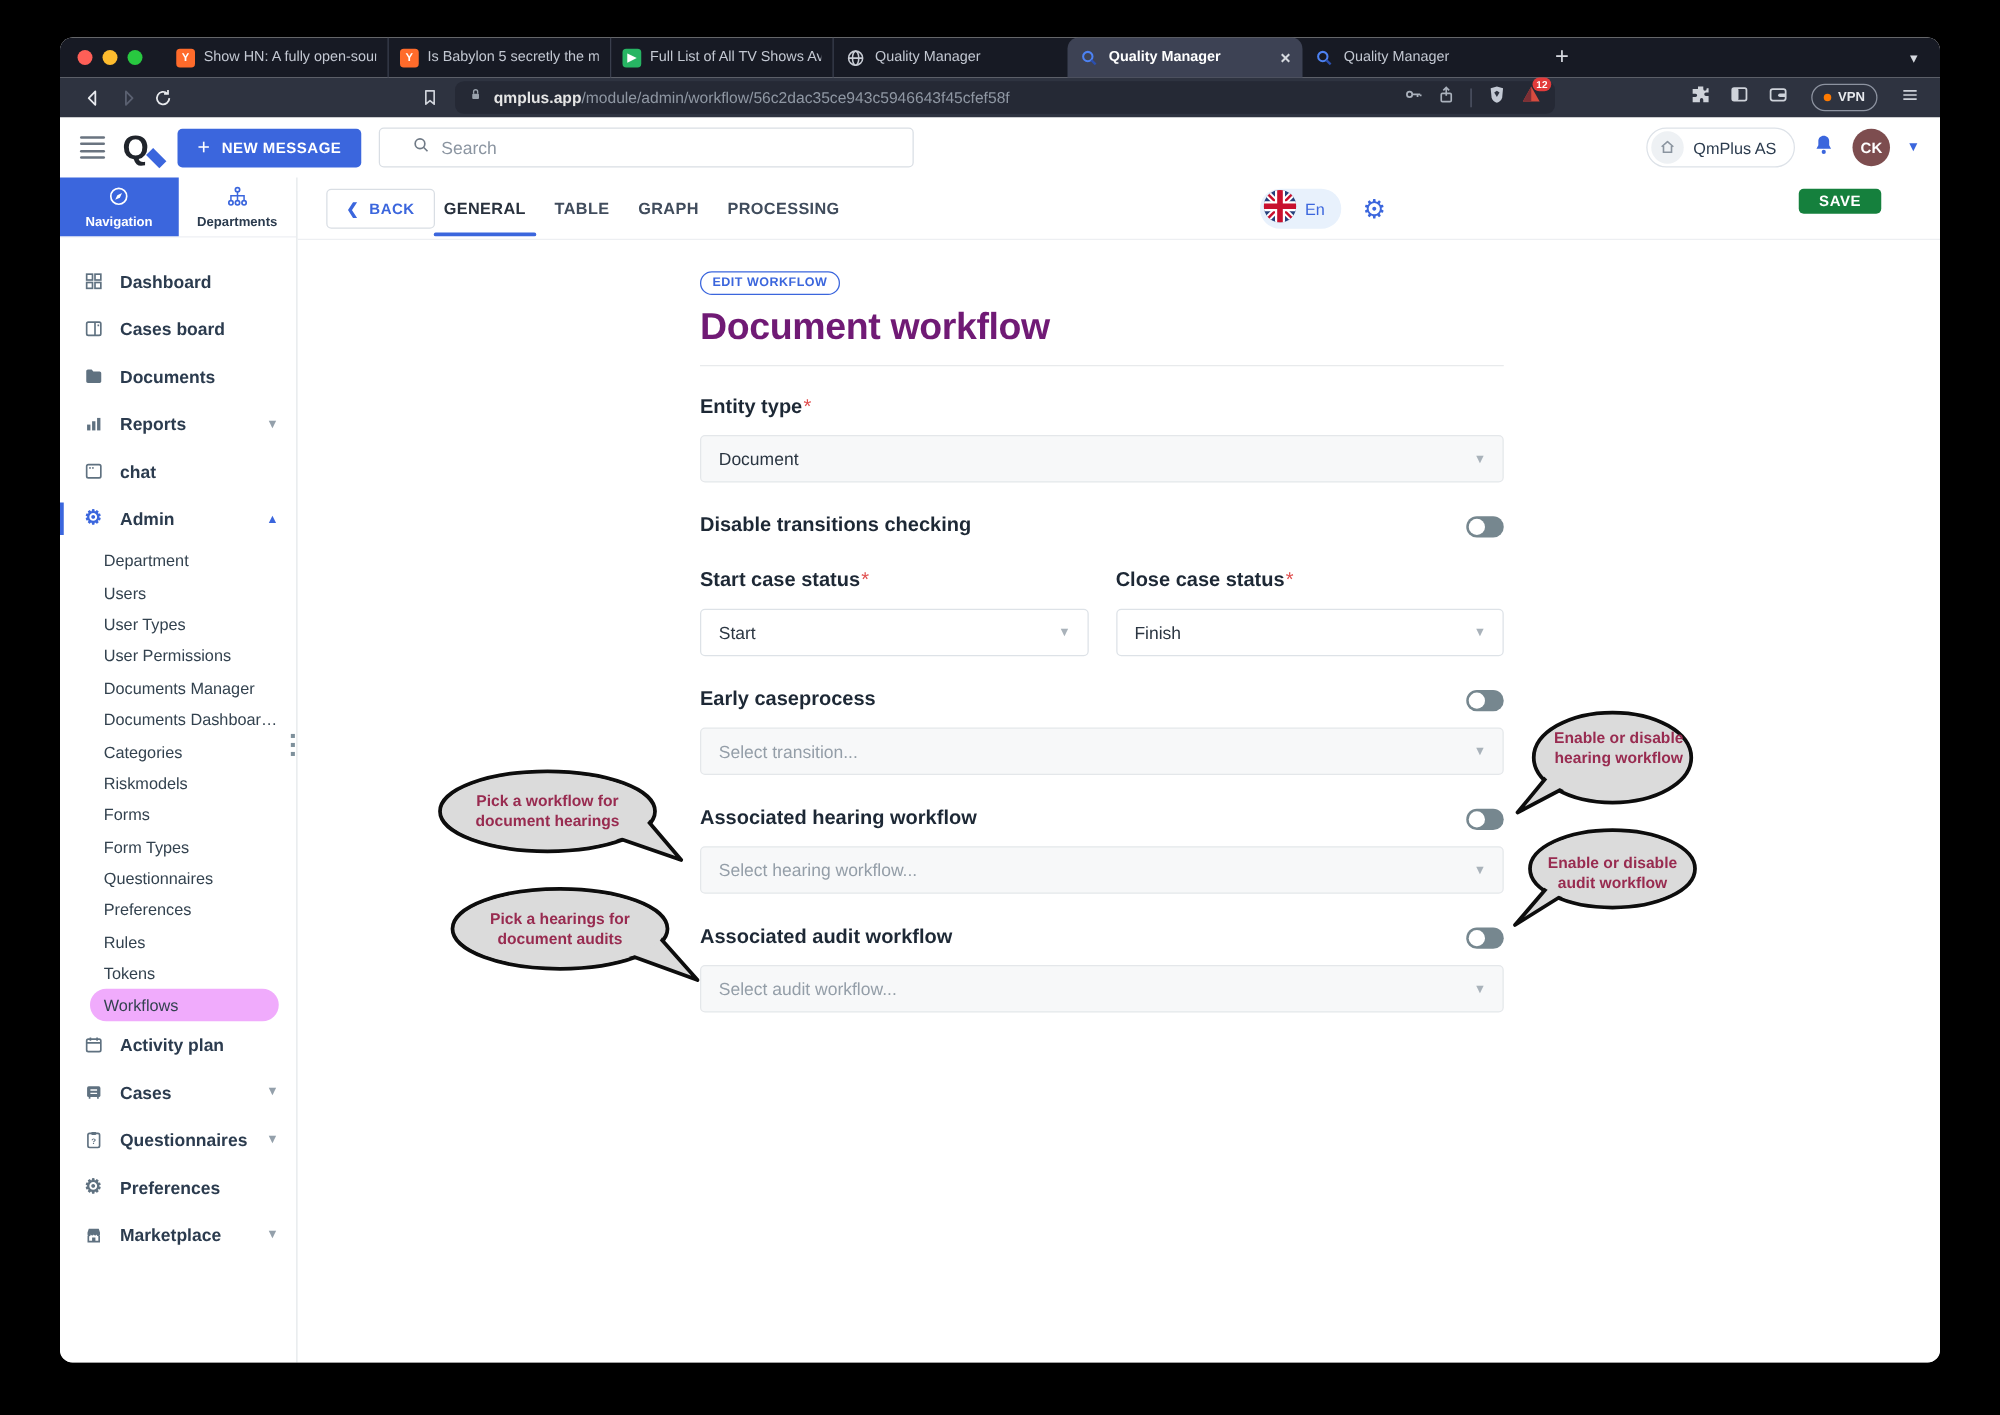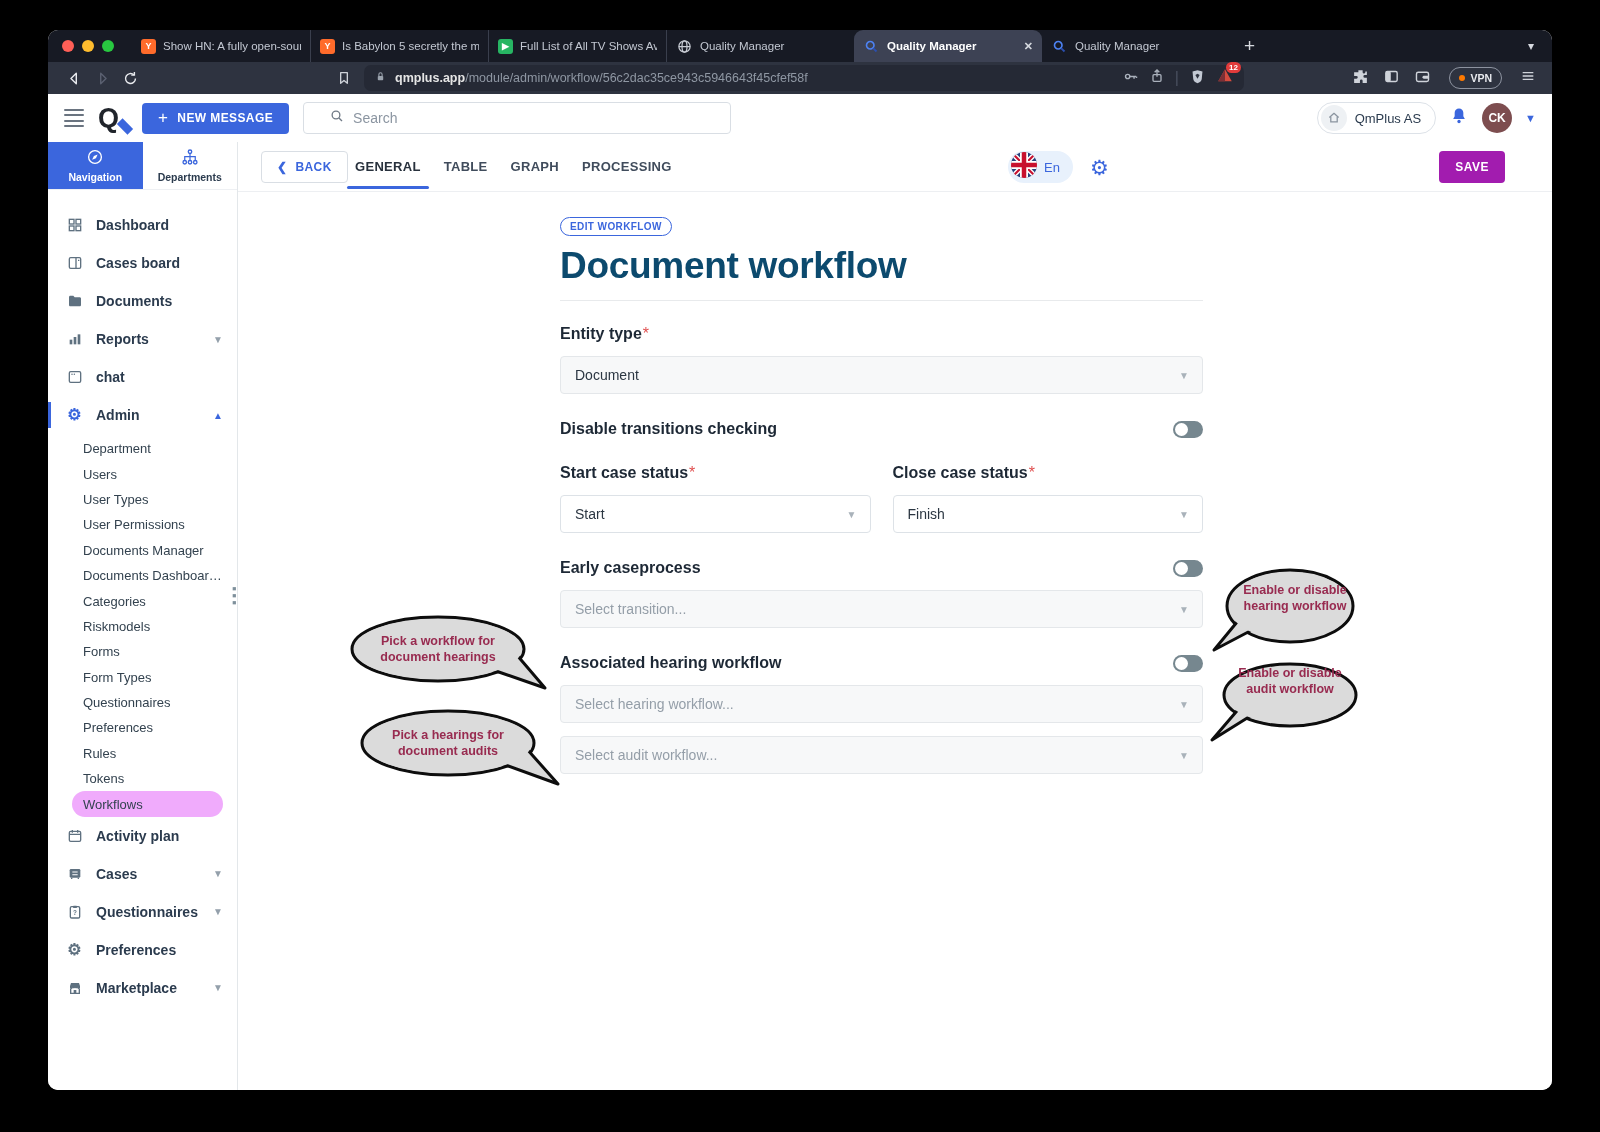--- a/index.html
+++ b/index.html
@@ -98,28 +98,28 @@
   .mtab { margin-right:23px; font-size:13px; font-weight:700; letter-spacing:.3px; color:#404c5c;
           height:100%; display:flex; align-items:center; position:relative; }
   .mtab.on { color:#28313d; }
   .mtab.on::after { content:""; position:absolute; left:-8px; right:-8px; bottom:2px; height:3px;
                     background:#3b66dd; border-radius:2px; }
   .langgrp { position:absolute; left:770px; top:9px; display:flex; align-items:center; gap:17px; }
   .langpill { height:32px; border-radius:16px; background:#e8f1fc; display:flex; align-items:center;
               gap:7px; padding:0 13px 0 3px; }
   .langpill .en { color:#3b66dd; font-size:13px; }
   .gear-btn { color:#3b66dd; font-size:21px; line-height:1; }
-  .btn-save { position:absolute; right:47px; top:9px; height:32px; background:#a21caf; color:#fff; border:none;
+  .btn-save { position:absolute; right:47px; top:9px; height:20px; background:#15803d; color:#fff; border:none;
               border-radius:4px; font-size:12px; font-weight:700; letter-spacing:.5px; padding:0 16px; font-family:inherit;margin-left:47px; }
 
   .content { flex:1; overflow:auto; }
   .formcol { width:643px; margin:24px 0 0 322px; padding-bottom:60px; }
   .wfbadge { display:inline-block; border:1px solid #3b66dd; color:#3b66dd; border-radius:10px;
              padding:3px 9px; font-size:10px; font-weight:700; letter-spacing:.4px; }
-  h1.title { margin-top:9px; font-size:37px; font-weight:700; color:#0c4a6e; letter-spacing:-.3px; }
+  h1.title { margin-top:9px; font-size:30px; font-weight:700; color:#701a75; letter-spacing:-.3px; }
   .hrule { border:none; border-top:1px solid #e8eaec; margin:13px 0 24px; }
   .flabel { font-size:16px; font-weight:700; color:#1d2835; }
   .req { color:#e04f4f; margin-left:1px; }
   .select { height:38px; border-radius:4px; display:flex; align-items:center; padding:0 14px;
             font-size:14px; position:relative; margin-top:13px; }
   .select .schev { position:absolute; right:13px; color:#a9b2ba; font-size:10px; }
   .select.filled { background:#f7f8f9; border:1px solid #e4e7ea; color:#2b3642; }
   .select.white { background:#fff; border:1px solid #dde2e7; color:#2b3642; }
   .select .ph { color:#949ea8; }
   .trow { display:flex; justify-content:space-between; align-items:center; margin-top:26px; }
@@ -596,20 +596,26 @@
             <span class="flabel">Associated hearing workflow</span>
             <span class="toggle">
                 <span class="knob"></span>
               </span>
           </div>
           <div class="select filled">
             <span class="ph">Select hearing workflow...</span>
             <span class="schev">▼</span>
           </div>
 
+          <div class="trow">
+            <span class="flabel">Associated audit workflow</span>
+            <span class="toggle">
+                <span class="knob"></span>
+              </span>
+          </div>
           <div class="select filled">
             <span class="ph">Select audit workflow...</span>
             <span class="schev">▼</span>
           </div>
 
         </div>
       </div>
     </div>
   </div>
 </div>
@@ -640,14 +646,14 @@
   </svg>
   <div class="txt" style="left:40px; top:14px; width:110px;">Enable or disable hearing workflow</div>
 </div>
 
 <div class="callout" style="left:1200px; top:660px; width:162px; height:92px;">
   <svg width="162" height="92">
     <ellipse cx="90" cy="35" rx="66" ry="31" fill="#dbdbdb" stroke="#0d0d0d" stroke-width="3"></ellipse>
     <path d="M52 55 L12 80 L42 45" fill="#dbdbdb" stroke="#0d0d0d" stroke-width="3" stroke-linejoin="round"></path>
     <ellipse cx="90" cy="35" rx="64" ry="29" fill="#dbdbdb"></ellipse>
   </svg>
-  <div class="txt" style="left:25px; top:5px; width:130px;">Enable or disable audit workflow</div>
+  <div class="txt" style="left:25px; top:22px; width:130px;">Enable or disable audit workflow</div>
 </div>
 
 </body></html>

